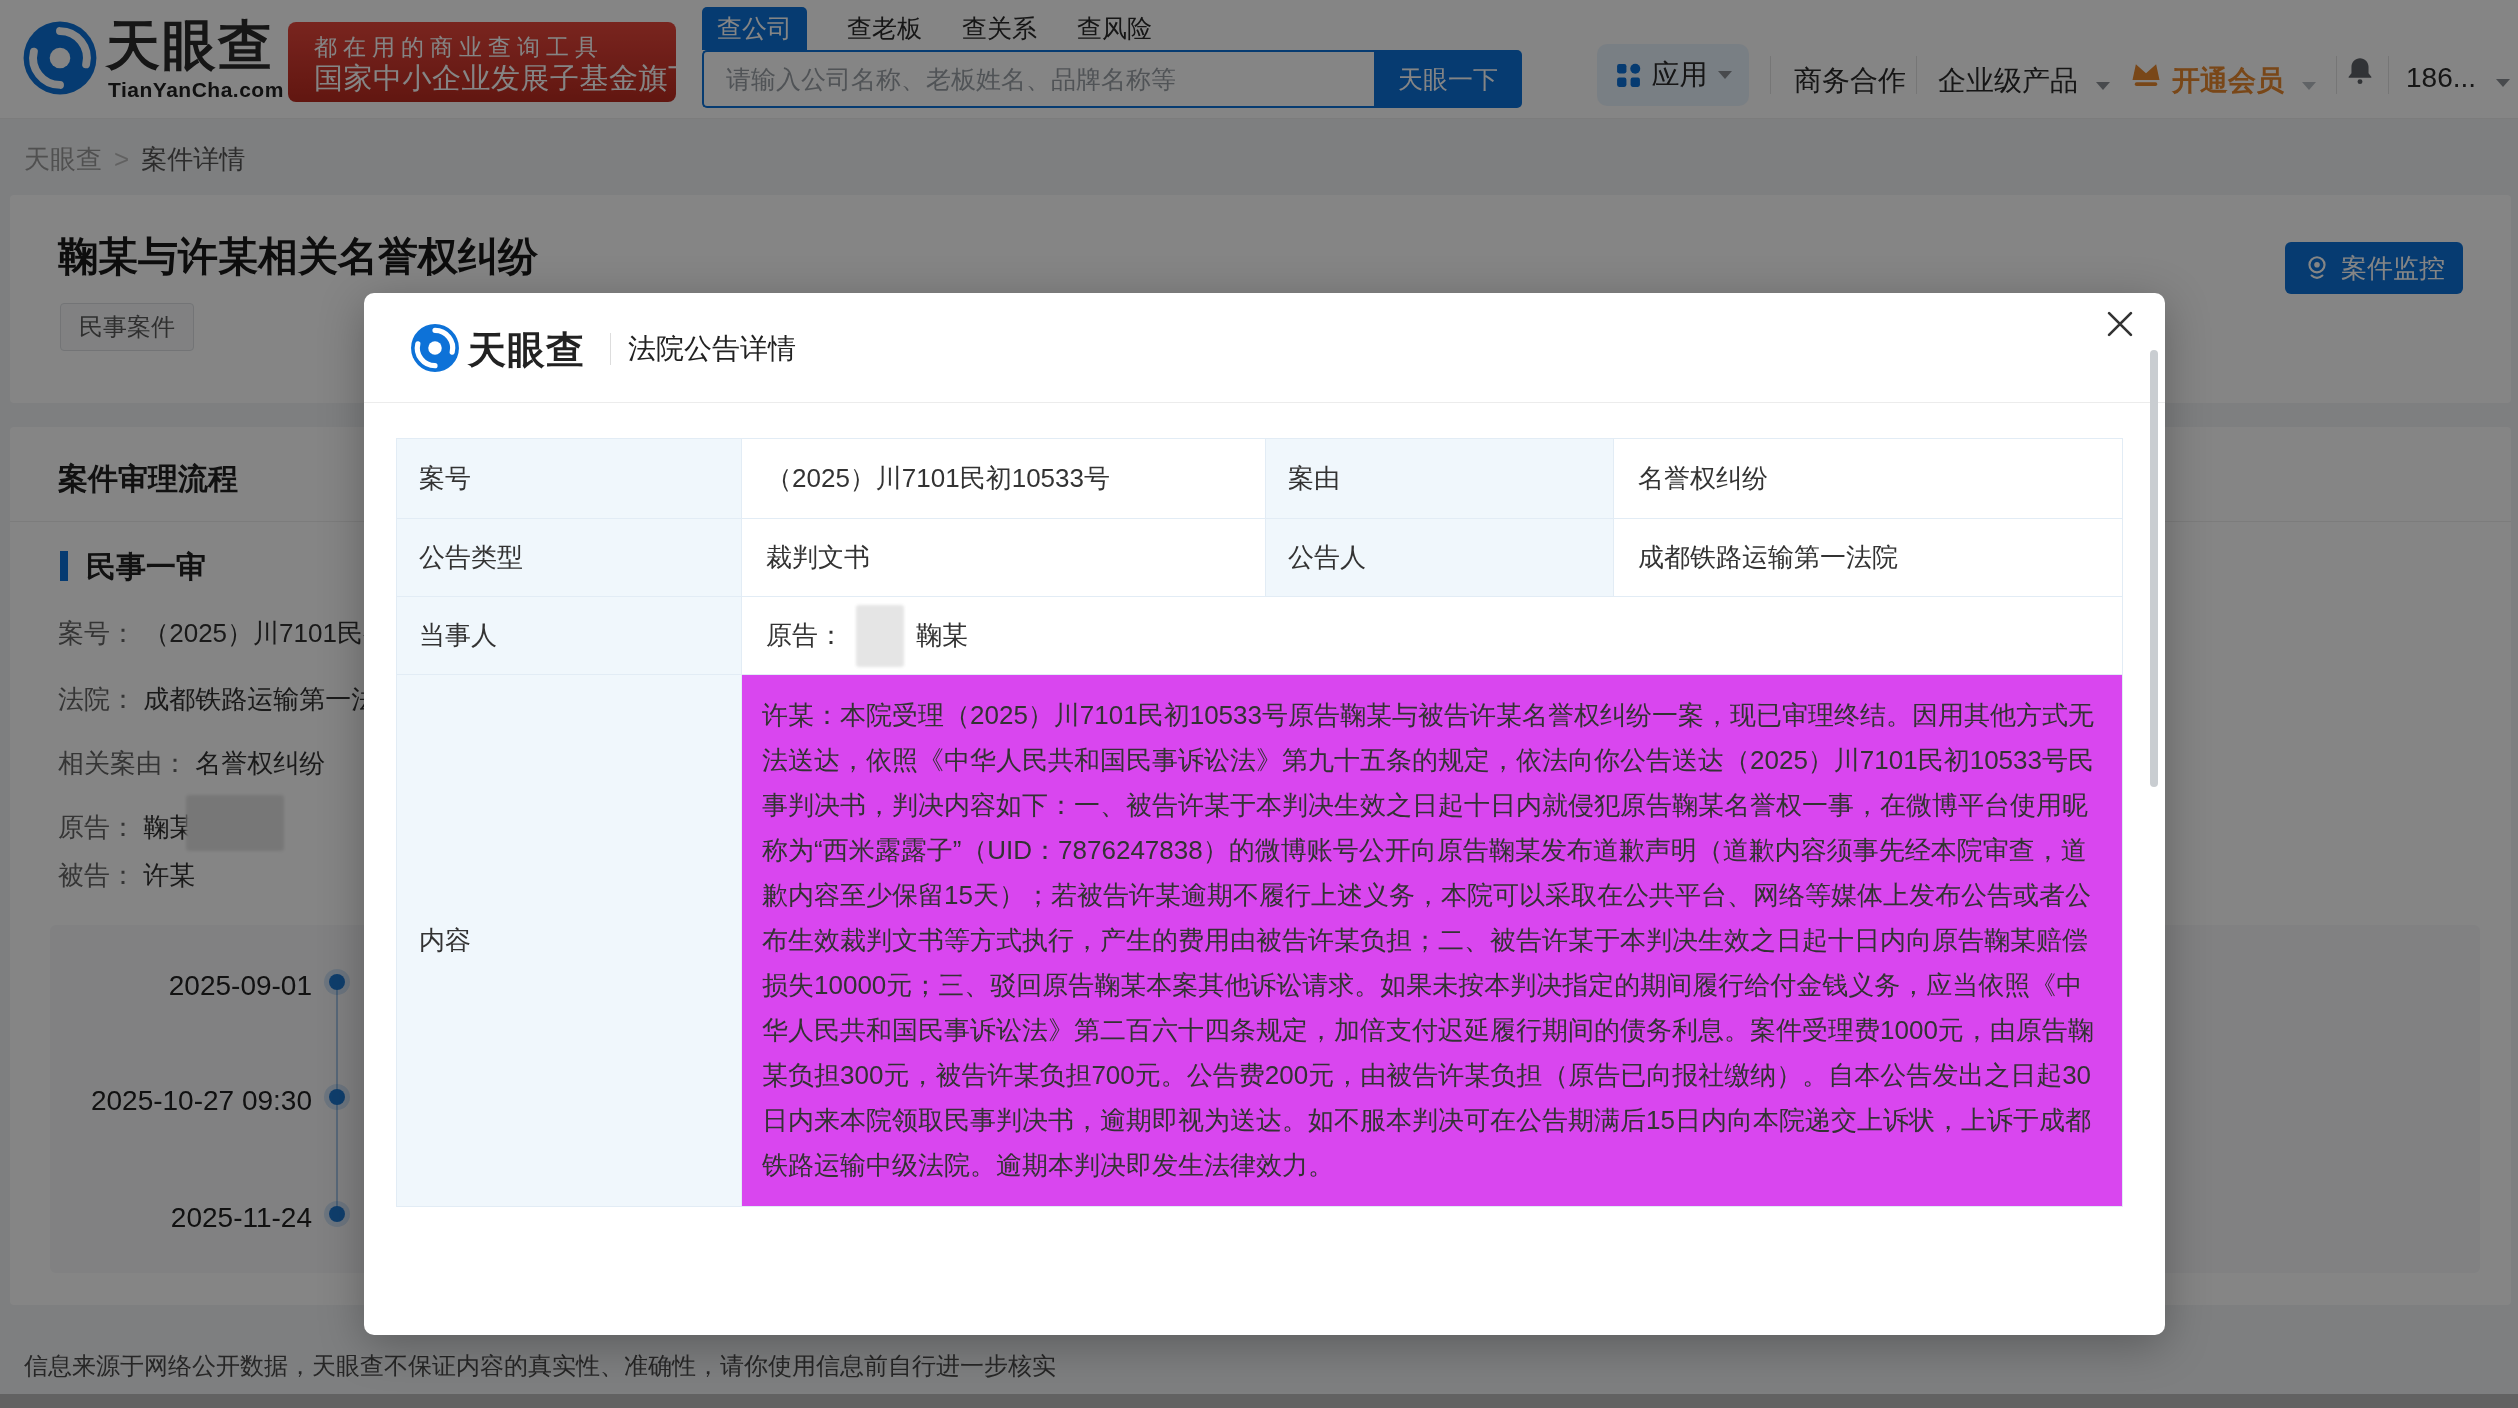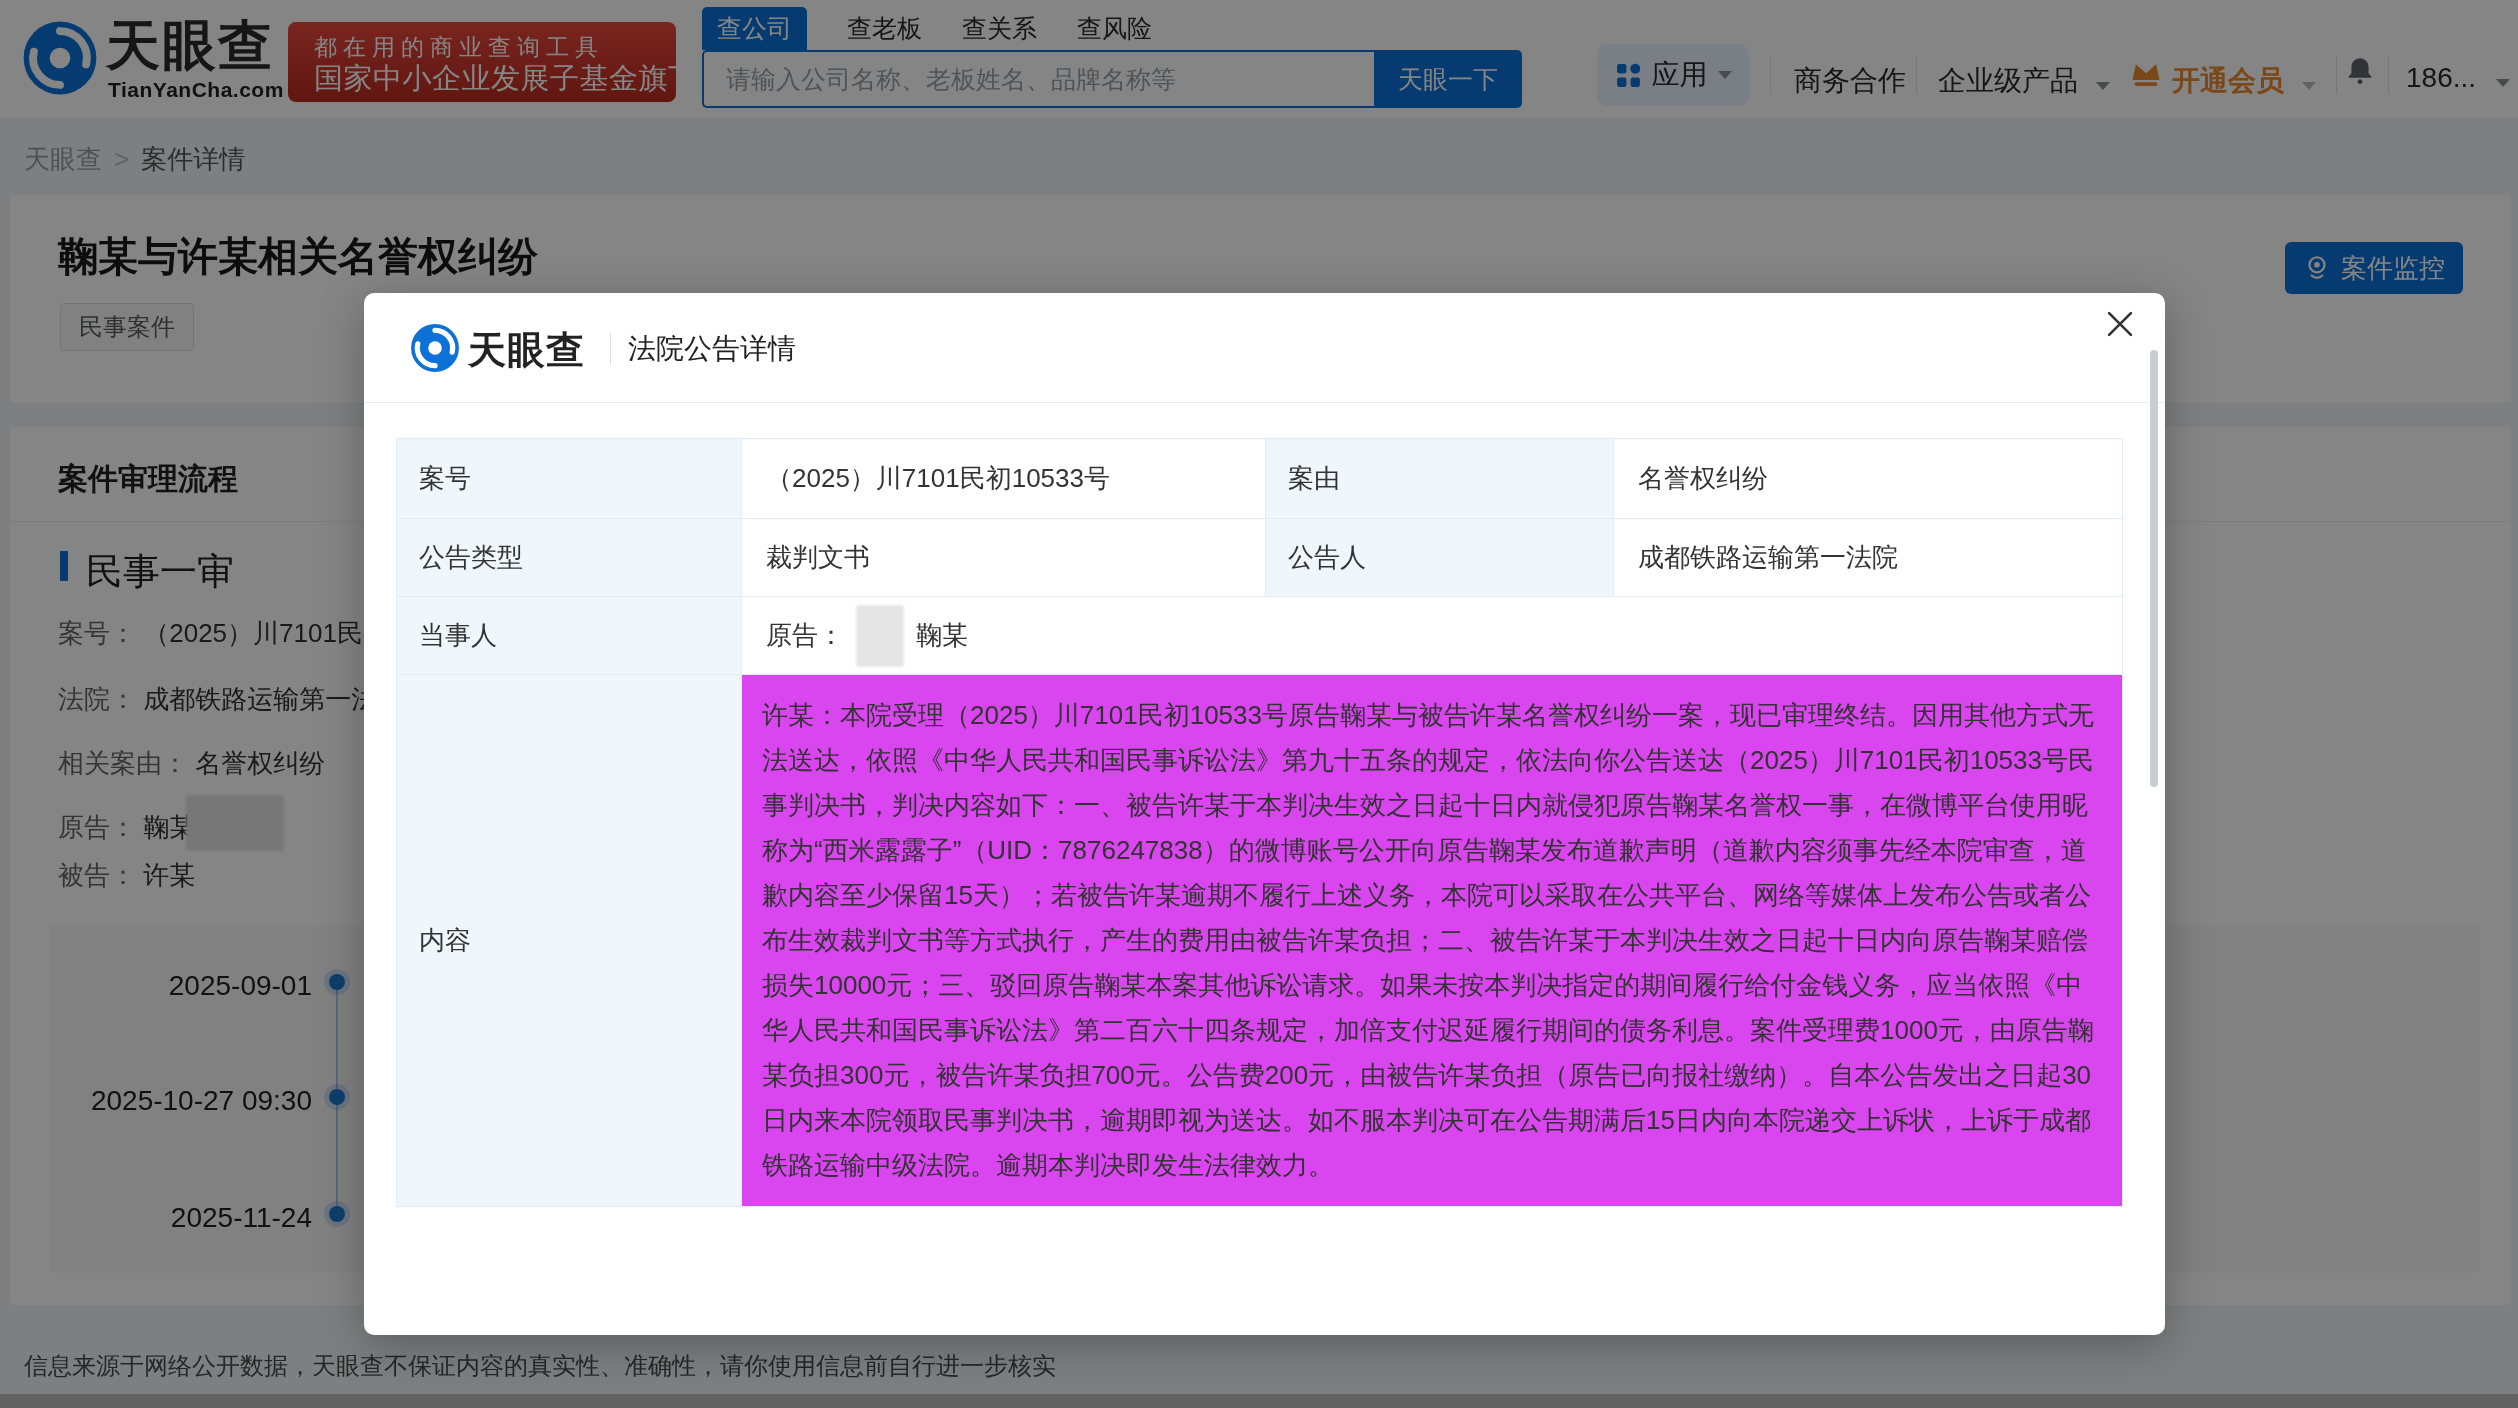--- a/index.html
+++ b/index.html
@@ -38,21 +38,21 @@
   
   .card{position:absolute;left:10px;width:2501px;background:#fff;border-radius:4px;}
   .case-title{position:absolute;left:48px;top:34px;font-size:40px;font-weight:700;color:#1a1a1a;}
   .tag{position:absolute;left:50px;top:108px;padding:0 18px;height:46px;line-height:46px;border:1px solid #dcdfe3;
        background:#f7f8fa;border-radius:4px;font-size:24px;color:#5a5a5a;}
   .btn-monitor{position:absolute;left:2275px;top:47px;width:178px;height:52px;background:#0d72d8;border-radius:6px;
        display:flex;align-items:center;justify-content:center;gap:10px;color:#fff;font-size:26px;cursor:pointer;}
   .sec-title{position:absolute;left:48px;top:32px;font-size:30px;font-weight:700;color:#222;}
   .sec-div{position:absolute;left:0;top:94px;width:2501px;height:1px;background:#ededed;}
   .stagebar{position:absolute;left:50px;top:124px;width:8px;height:30px;background:#0d72d8;}
-  .stagettl{position:absolute;left:76px;top:120px;font-size:37px;font-weight:400;color:#222;}
+  .stagettl{position:absolute;left:76px;top:120px;font-size:30px;font-weight:700;color:#222;}
   .prow{position:absolute;left:48px;font-size:26px;white-space:nowrap;}
   .plabel{color:#666;}
   .pvalue{color:#333;}
   .blurblock{background:#e5e5e5;border-radius:3px;filter:blur(1.5px);}
   .tl-panel{position:absolute;left:40px;top:498px;width:2430px;height:348px;background:#f7f8fa;border-radius:6px;}
   .tl-line{position:absolute;left:286px;top:57px;width:2px;height:232px;background:#a9c8e8;}
   .tl-dot{position:absolute;width:16px;height:16px;border-radius:50%;background:#1e77d0;box-shadow:0 0 0 5px rgba(30,119,208,.18);}
   .tl-date{position:absolute;width:230px;left:32px;text-align:right;font-size:28px;font-weight:500;color:#222;white-space:nowrap;}
 
   

